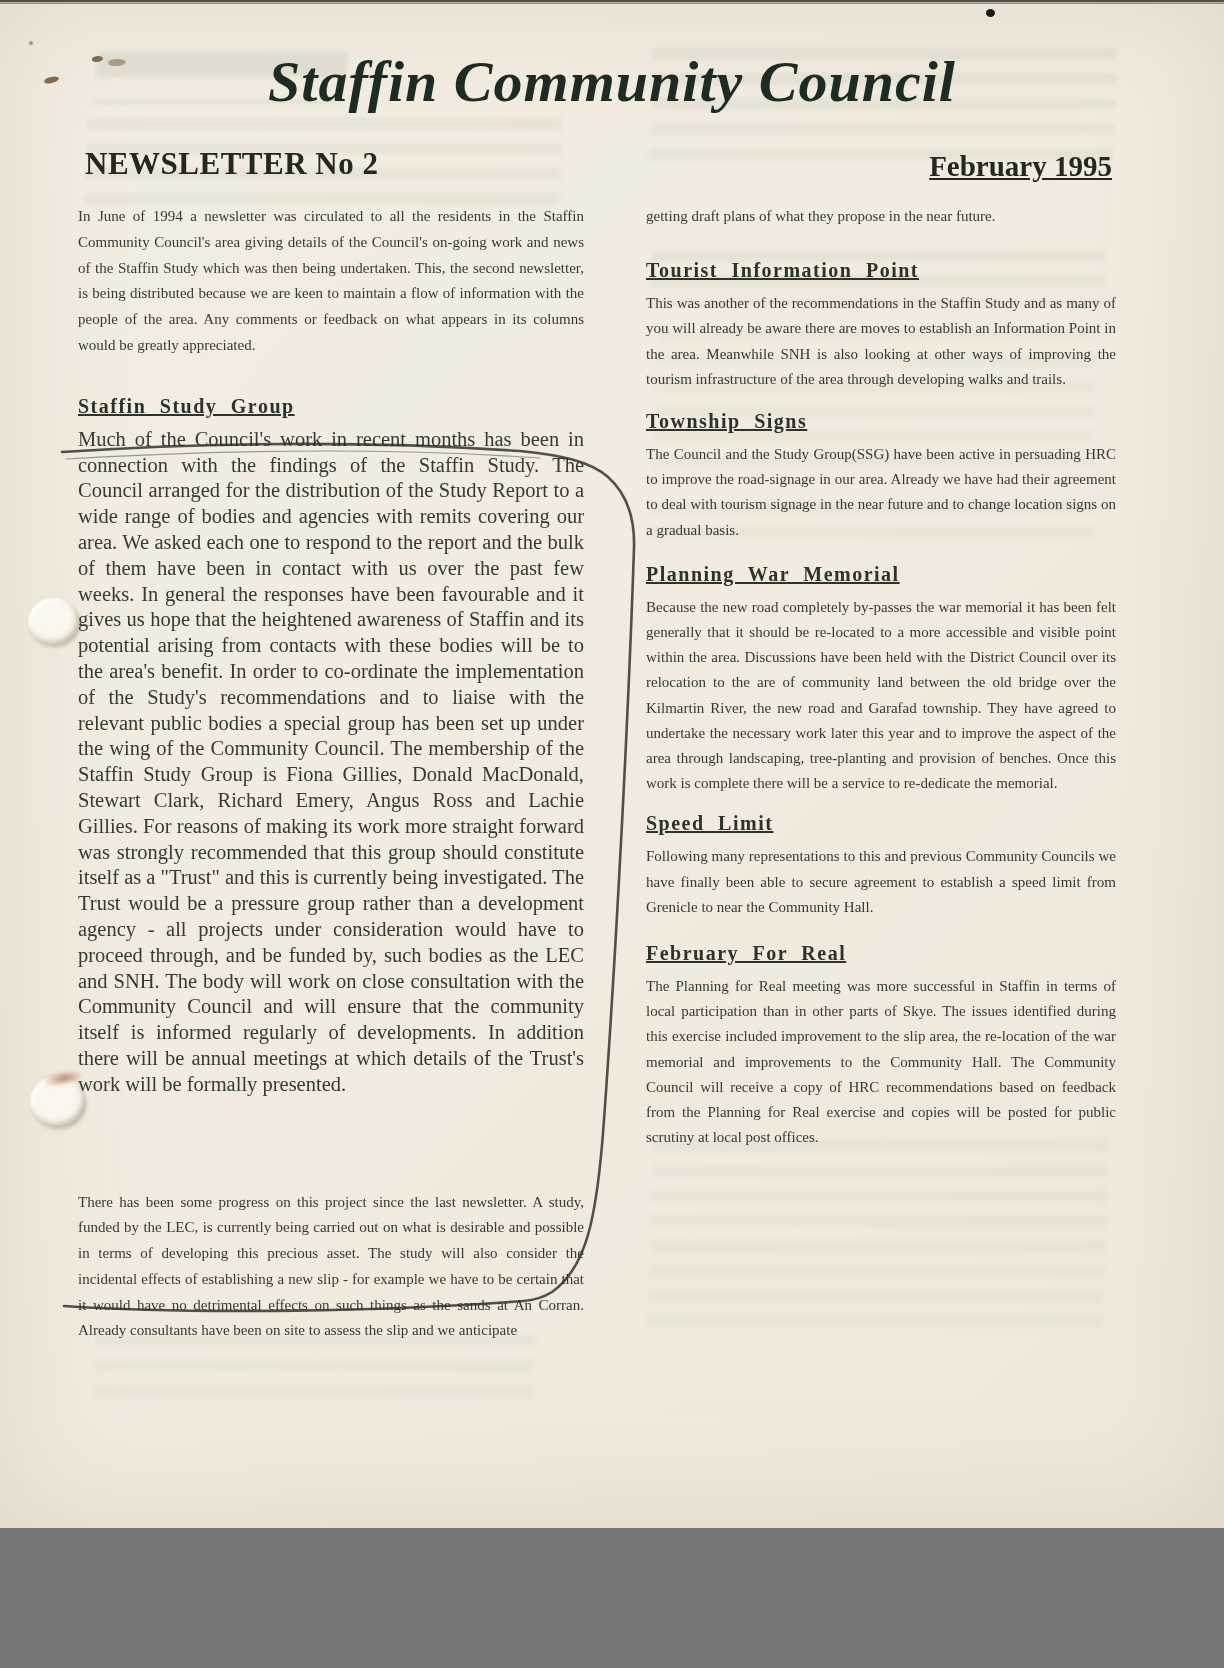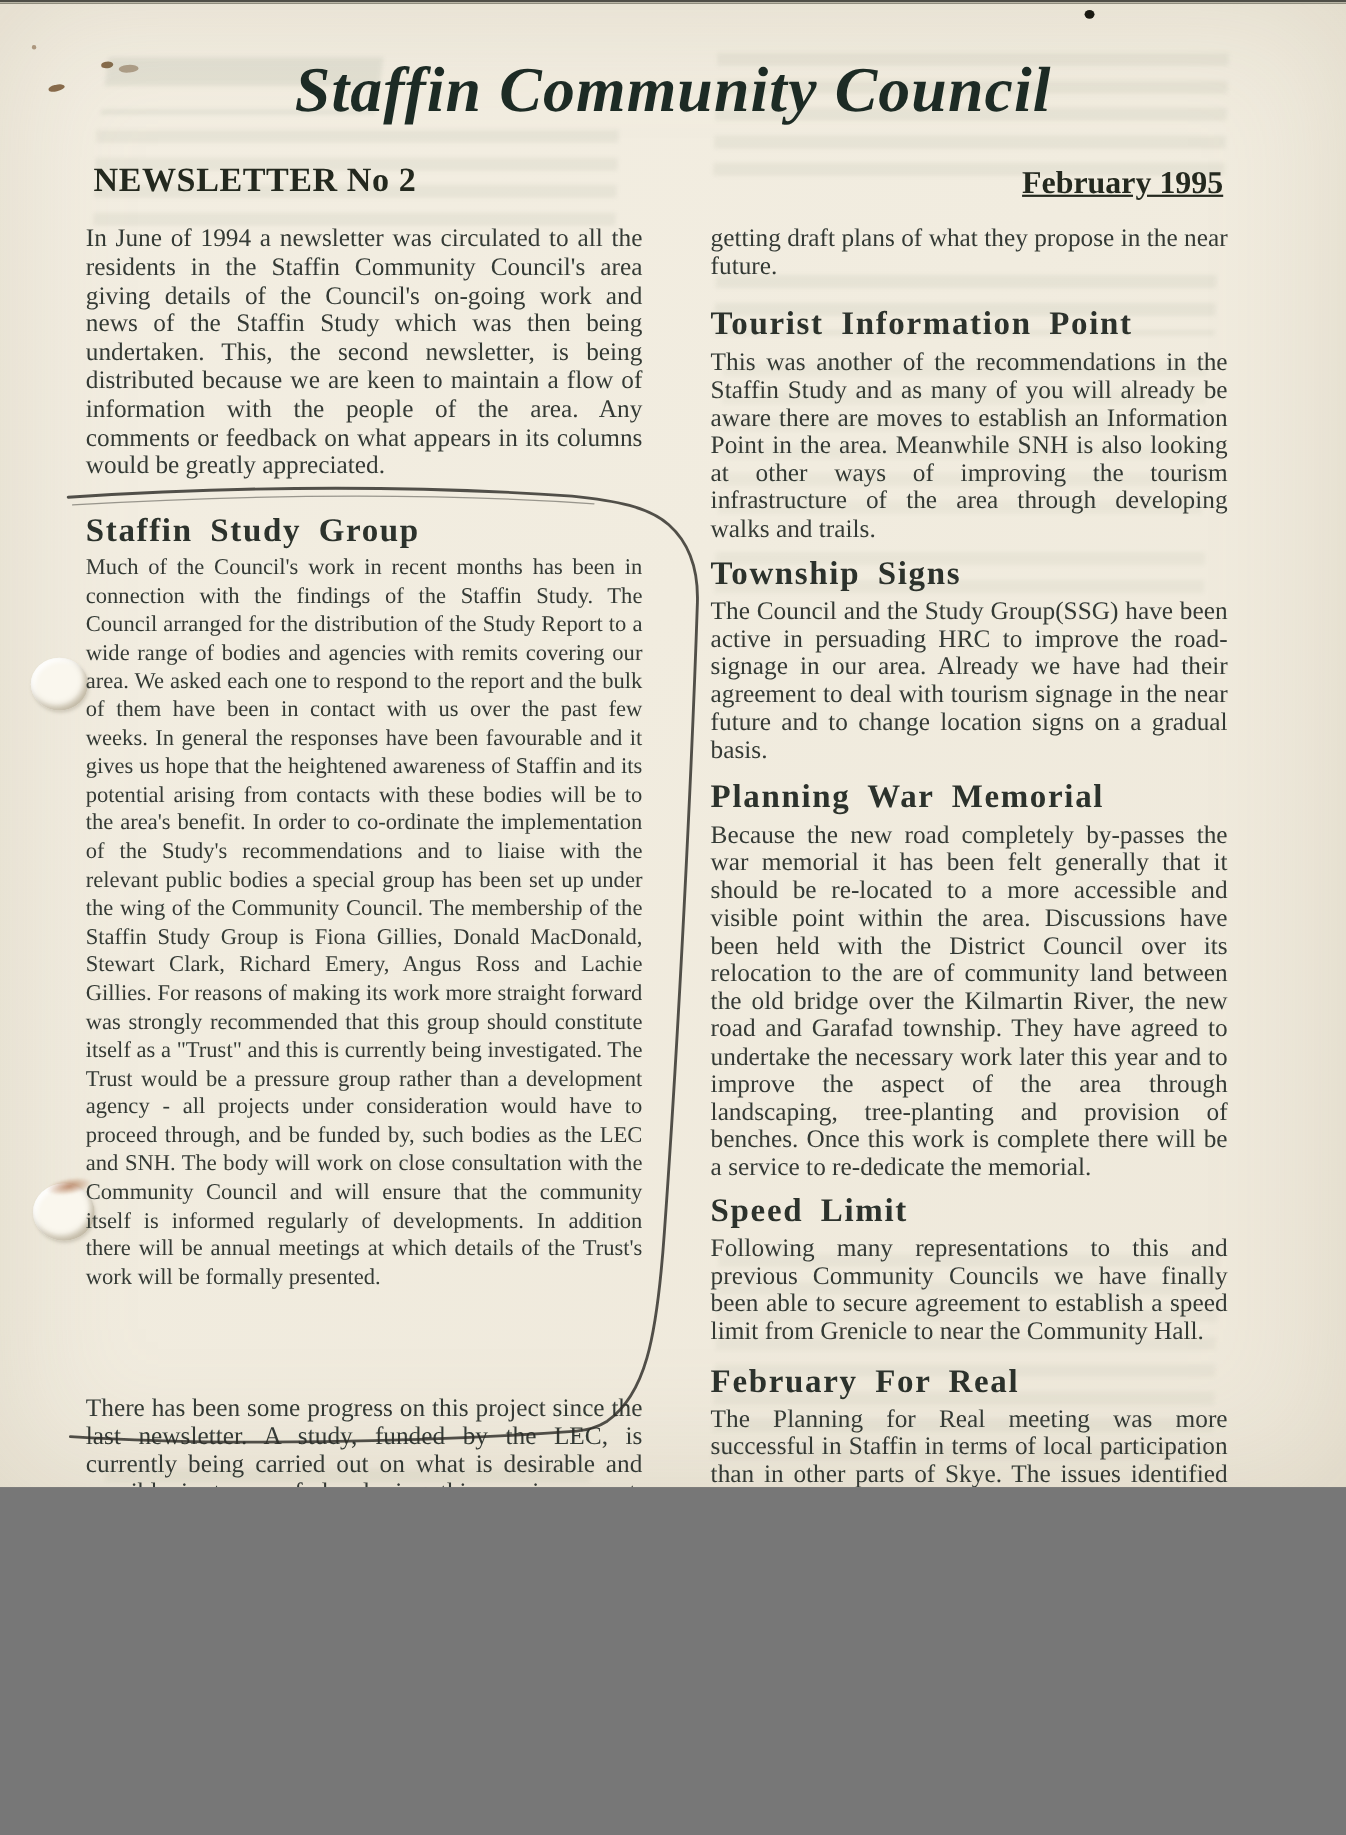--- a/index.html
+++ b/index.html
@@ -1,18 +1,18 @@
 <!DOCTYPE html>
 <html><head>
 <meta charset="utf-8">
 <style>
   html,body{margin:0;padding:0;background:#777;}
   .paper{
     position:relative;
-    width:1224px;height:1352px;
+    width:1224px;height:1528px;
     margin:0 auto;
     background:linear-gradient(135deg,#f3eee2 0%,#f1ecdf 45%,#eee8da 100%);
     overflow:hidden;
     font-family:"Liberation Serif", serif;
     color:#343a35;
     box-shadow:inset 0 0 120px rgba(170,158,132,.25);
   }
   
   .scan-edge{position:absolute;top:0;left:0;width:100%;height:6px;
     background:linear-gradient(#4f4e47 0 2px,#b9b5a6 2px 3px,#8f8c7d 3px 4px,transparent 4px);}
@@ -38,23 +38,23 @@
   .ghost.head{background:repeating-linear-gradient(to bottom, rgba(100,120,100,.20) 0 26px, rgba(100,120,100,0) 26px 48px);transform:skewX(-8deg);}
   
   .title{position:absolute;top:48px;left:0;width:100%;margin:0;text-align:center;z-index:2;
     font-style:italic;font-weight:700;font-size:58px;letter-spacing:1px;color:#1d2b25;}
   .issue{position:absolute;top:146px;left:85px;z-index:2;font-weight:700;font-size:31px;letter-spacing:.5px;color:#24291f;}
   .date{position:absolute;top:150px;right:112px;z-index:2;font-weight:700;font-size:29px;color:#24291f;text-decoration:underline;}
   
   .col{position:absolute;top:204px;z-index:2;}
   .col.left{left:78px;width:506px;}
   .col.right{left:646px;width:470px;}
-  .body{margin:0;font-size:23px;line-height:25.8px;text-align:justify;hyphens:none;}
+  .body{margin:0;font-size:15px;line-height:25.8px;text-align:justify;hyphens:none;}
   .col.right .body{line-height:25.2px;}
-  h2{margin:0;font-size:30px;line-height:34px;font-weight:700;letter-spacing:1.5px;word-spacing:7px;color:#2c322c;}
+  h2{margin:0;font-size:20px;line-height:34px;font-weight:700;letter-spacing:1.5px;word-spacing:7px;color:#2c322c;text-decoration:underline;}
   .boxed{margin-top:30px;}
   .boxed h2{margin-bottom:4px;}
   .boxed .body{font-size:20.5px;}
   .slip{margin-top:92px;}
   .slip h2{margin-bottom:4px;letter-spacing:1px;}
   .sec{display:block;}
   .sec h2{margin-bottom:4px;}
   .sec.tip{margin-top:24px;}
   .sec.town{margin-top:12px;}
   .sec.war{margin-top:14px;}

